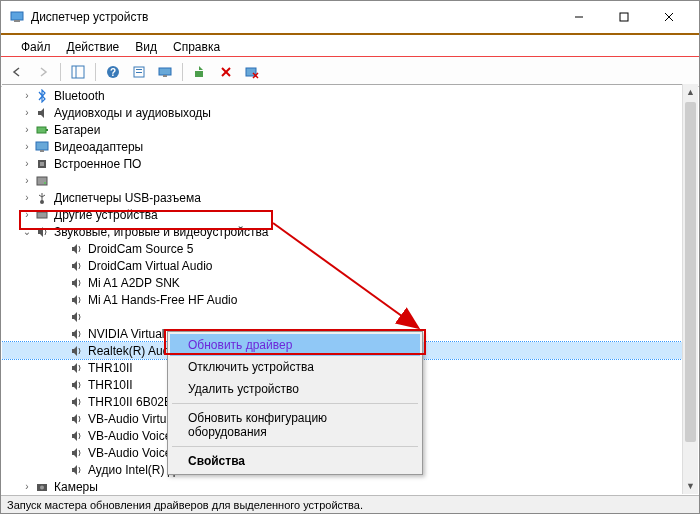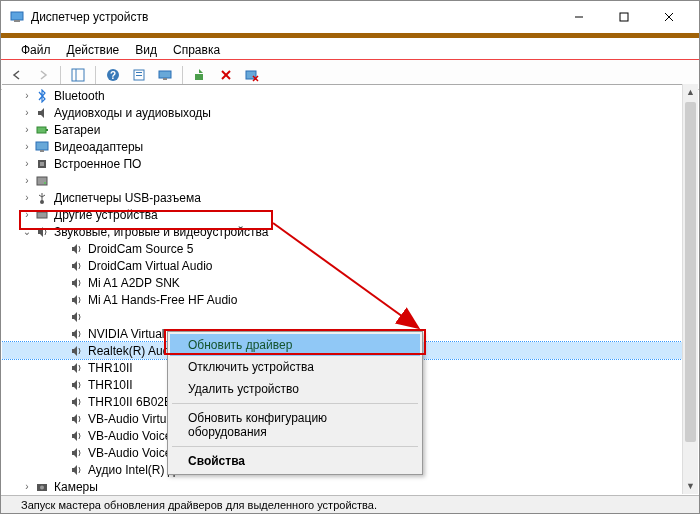--- a/index.html
+++ b/index.html
@@ -15,21 +15,21 @@
     position: relative;
     border: 1px solid #888;
   }
 
   
   .titlebar {
     height: 30px;
     display: flex;
     align-items: center;
     padding: 16px 8px;
-    border-bottom: 5px solid #a16207;
+    border-bottom: 2px solid #a16207;
     background: #fff;
   }
   .titlebar .app-icon {
     width: 16px; height: 16px;
     margin-right: 6px;
     display: inline-flex;
     align-items: center; justify-content: center;
   }
   .titlebar .title { flex: 1; }
   .title-controls { display: flex; }
@@ -124,21 +124,21 @@
     box-shadow: 2px 2px 4px rgba(0,0,0,0.25);
     padding: 2px;
     z-index: 10;
   }
   .cm-item {
     padding: 4px 18px;
     font-size: 12px;
   }
   .cm-item.highlighted {
     background: #90c8f6;
-    color: #14532d;
+    color: #6d28d9;
   }
   .cm-sep {
     height: 1px;
     background: #ccc;
     margin: 3px 2px;
   }
   .cm-item.bold { font-weight: bold; }
 
   
   .anno-box {
@@ -154,21 +154,21 @@
   }
 
   
   .statusbar {
     position: absolute;
     left: 0; right: 0; bottom: 0;
     height: 18px;
     border-top: 1px solid #bbb;
     background: #f0f0f0;
     font-size: 11px;
-    padding: 1px 20px;
+    padding: 1px 6px;
     display: flex;
     align-items: center;
   }
 
   
   .scrollbar-v {
     position: absolute;
     top: 83px;
     right: 1px;
     bottom: 19px;

